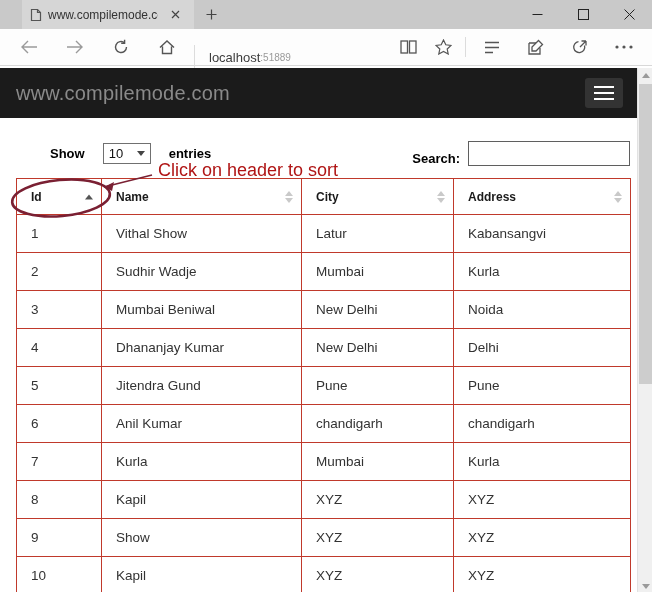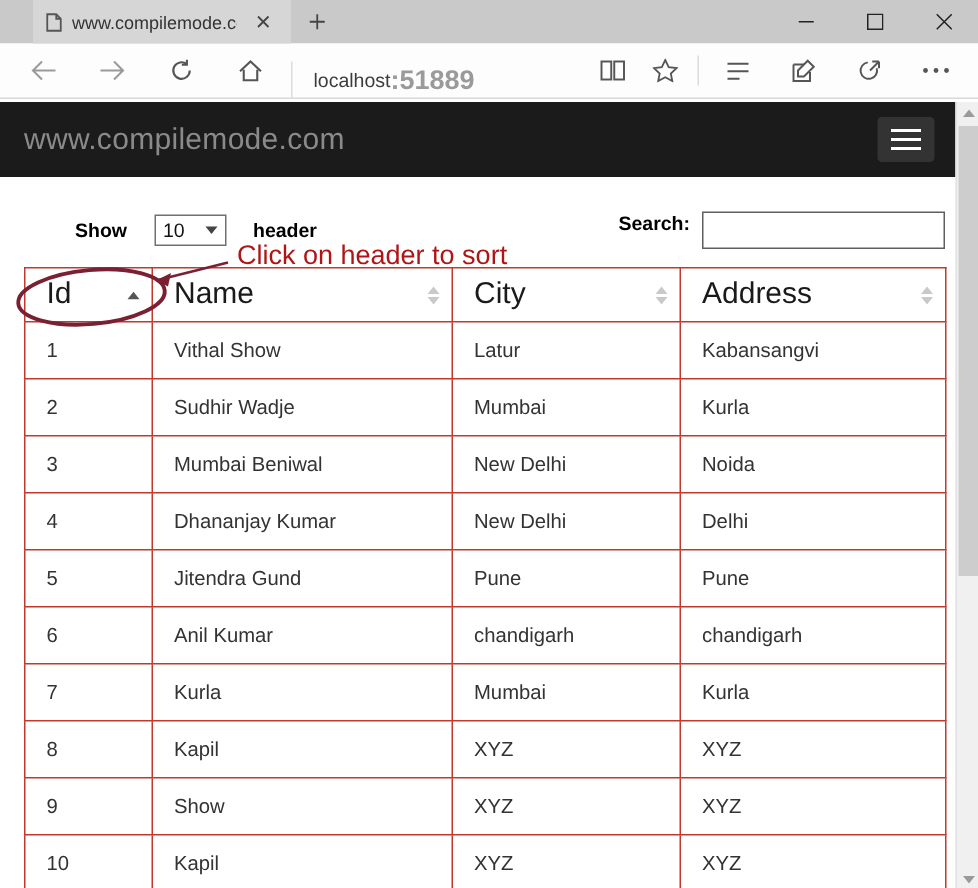--- a/index.html
+++ b/index.html
@@ -18,49 +18,49 @@
   }
   
   .tab-bar{height:29px;background:#c9c9c9;display:flex;align-items:stretch;}
   .tab{width:172px;margin-left:22px;background:#d6d6d6;display:flex;align-items:center;padding:0 8px;gap:6px;}
   .tab-title{font-size:12px;color:#333;white-space:nowrap;overflow:hidden;flex:1;}
   .tab-close, .new-tab{display:flex;align-items:center;justify-content:center;width:22px;height:100%;cursor:default;}
   .new-tab{width:34px;}
   .tabbar-spacer{flex:1;}
   .win-btn{width:46px;display:flex;align-items:center;justify-content:center;color:#222;}
   
-  .nav-bar{height:37px;background:#fdfdfd;border-bottom:1px solid #d8d8d8;display:flex;align-items:flex-end;padding:0 6px;}
+  .nav-bar{height:37px;background:#fdfdfd;border-bottom:1px solid #d8d8d8;display:flex;align-items:flex-start;padding:16px 6px;}
   .nav-btn{width:46px;height:100%;display:flex;align-items:center;justify-content:center;}
   .url-area{display:flex;align-items:center;height:24px;border-left:1px solid #dcdcdc;padding-left:14px;margin-left:4px;flex:1;}
   .url-host{font-size:13px;color:#3c3c3c;}
-  .url-port{font-size:18px;color:#9a9a9a;font-weight:bold;}
+  .url-port{font-size:10px;color:#9a9a9a;}
   .nav-right{display:flex;align-items:center;height:100%;}
   .nav-right .nav-btn{width:35px;}
   .nav-right .nav-btn.wide{width:44px;}
   .nav-divider{width:1px;height:20px;background:#dcdcdc;margin:0 4px;}
   
   .content{position:relative;height:526px;padding-right:15px;}
   .page-header{margin-top:2px;height:50px;background:var(--header-bg);display:flex;align-items:center;justify-content:space-between;padding:0 14px 0 16px;}
   .page-title{color:var(--header-text);font-size:20px;letter-spacing:.2px;}
   .menu-button{width:38px;height:30px;background:#333;border-radius:3px;display:flex;flex-direction:column;justify-content:center;align-items:center;gap:4px;}
   .menu-button i{display:block;width:20px;height:2px;background:#fff;}
   
   .controls{margin:22px 7px 0 16px;height:26px;display:flex;align-items:center;justify-content:space-between;}
   .show-group{display:flex;align-items:center;gap:18px;font-size:13px;font-weight:bold;color:#000;margin-left:34px;}
   .select-box{display:inline-flex;align-items:center;justify-content:space-between;border:1px solid #707070;background:#fff;height:21px;min-width:48px;padding:0 5px;font-weight:normal;font-size:13px;color:#111;}
   .select-caret{width:0;height:0;border-left:4px solid transparent;border-right:4px solid transparent;border-top:5px solid #444;margin-left:6px;}
-  .search-group{display:flex;align-items:flex-start;gap:8px;font-size:13px;font-weight:bold;color:#000;}
+  .search-group{display:flex;align-items:flex-end;gap:8px;font-size:13px;font-weight:bold;color:#000;}
   .search-input{width:162px;height:25px;border:1px solid #5f5f5f;font-size:13px;padding:0 5px;outline:none;}
   
   .annotation-text{position:absolute;left:158px;top:92px;color:var(--annotation-text);font-size:18px;z-index:6;}
   .annotation-svg{position:absolute;left:0;top:96px;width:330px;height:110px;z-index:6;pointer-events:none;}
   
   table.data-table{margin:12px 0 0 16px;width:614px;border-collapse:collapse;table-layout:fixed;}
   .data-table th, .data-table td{border:1px solid var(--table-border);text-align:left;padding:0 0 0 14px;}
-  .data-table th{height:36px;font-size:20px;font-weight:normal;color:#1a1a1a;position:relative;}
+  .data-table th{height:36px;font-size:12px;font-weight:bold;color:#1a1a1a;position:relative;}
   .data-table td{height:38px;font-size:13.5px;color:#333;background:#fff;}
   .data-table th:nth-child(1){width:85px;}
   .data-table th:nth-child(2){width:200px;}
   .data-table th:nth-child(3){width:152px;}
   .data-table th:nth-child(4){width:177px;margin-top:40px;}
   .sort-icons{position:absolute;right:8px;top:50%;transform:translateY(-50%);display:flex;flex-direction:column;gap:2px;}
   .arr{width:0;height:0;border-left:4px solid transparent;border-right:4px solid transparent;}
   .arr.up{border-bottom:5px solid #c9c9c9;}
   .arr.down{border-top:5px solid #c9c9c9;}
   .sort-icons.sorted .arr.up{border-bottom-color:#555;}
@@ -192,21 +192,21 @@
       </div>
   </div>
 
   <div class="controls">
     <div class="show-group">
       <span>Show</span>
       <span class="select-box">
         <span>10</span>
         <span class="select-caret"></span>
       </span>
-      <span>header</span>
+      <span>entries</span>
     </div>
     <div class="search-group">
       <span>Search:</span>
       <input class="search-input" type="text" value="" style="">
     </div>
   </div>
 
   <span class="annotation-text">Click on header to sort</span>
   <svg class="annotation-svg" viewBox="0 0 330 110">
     <ellipse cx="61" cy="34" rx="49" ry="18" fill="none" stroke="#7a2033" stroke-width="2.6" transform="rotate(-5 61 34)"></ellipse>

